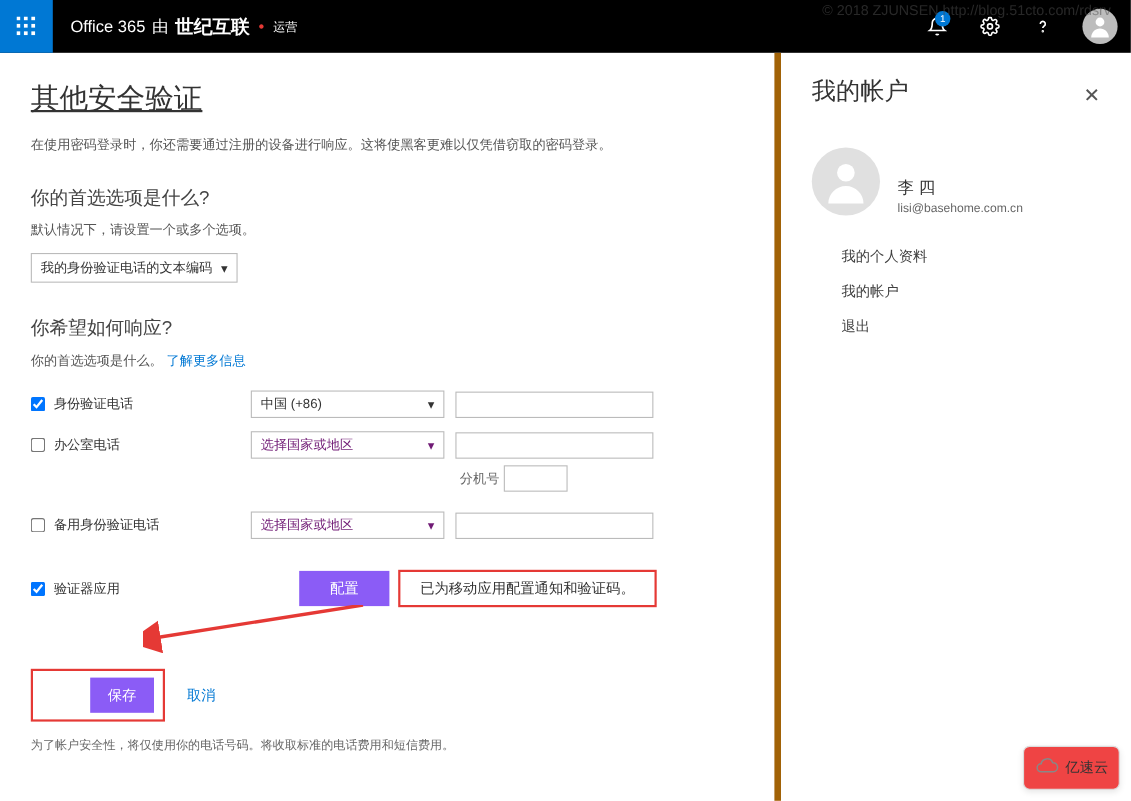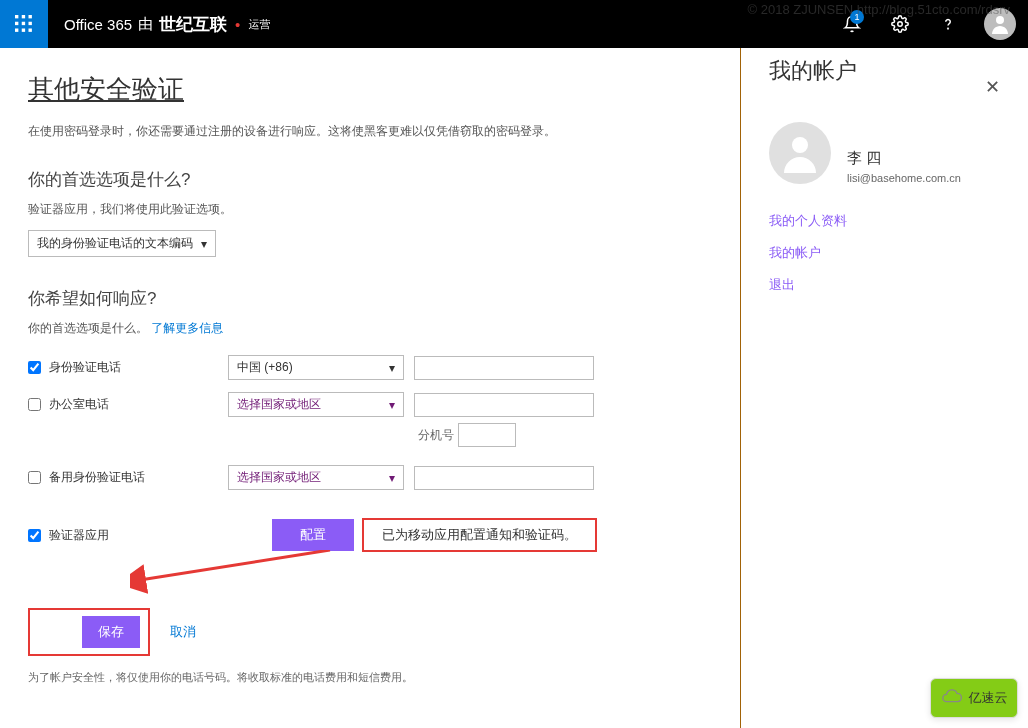--- a/index.html
+++ b/index.html
@@ -12,21 +12,21 @@
     .brand-bold { font-weight: bold; font-size: 17px; }
     .brand-op { font-size: 11px; margin-left: 2px; position: relative; }
     .brand-red-dot { color: #e53935; margin-left: 2px; }
     .header-right { margin-left: auto; display: flex; align-items: center; height: 48px; }
     .hicon { width: 48px; height: 48px; display: flex; align-items: center; justify-content: center; cursor: pointer; color: #fff; position: relative; }
     .badge { position: absolute; top: 10px; right: 12px; background: #0078d4; color: #fff; border-radius: 50%; width: 14px; height: 14px; font-size: 9px; display: flex; align-items: center; justify-content: center; }
     .avatar-circle { width: 32px; height: 32px; border-radius: 50%; background: #bdbdbd; display: flex; align-items: center; justify-content: center; margin: 0 12px; }
     .avatar-circle svg { width: 24px; height: 24px; fill: #fff; }
     .layout { display: flex; height: calc(100% - 48px); }
     .main { flex: 1; padding: 24px 28px 20px; overflow: auto; }
-    .sidebar { width: 288px; border-left: 1px solid #a16207; padding: 8px 28px; position: relative; }
+    .sidebar { width: 324px; border-left: 6px solid #a16207; padding: 20px 28px; position: relative; }
     h1.page-title { font-size: 26px; font-weight: 300; color: #333; margin-bottom: 16px; text-decoration: underline; }
     .subtitle { color: #555; font-size: 12px; margin-bottom: 28px; }
     h2.section { font-size: 17px; font-weight: 400; color: #444; margin-bottom: 10px; }
     .section-desc { font-size: 12px; color: #555; margin-bottom: 12px; }
     .select-box { border: 1px solid #bbb; padding: 4px 8px; font-size: 12px; width: 188px; display: flex; justify-content: space-between; align-items: center; background: #fff; cursor: pointer; margin-bottom: 30px; }
     .link { color: #0078d4; cursor: pointer; }
     .option-row { display: flex; align-items: center; padding: 6px 0; }
     .option-row .chk-col { width: 200px; display: flex; align-items: center; gap: 8px; }
     .option-row .chk-col label { font-size: 12px; color: #333; }
     .option-row input[type=checkbox] { width: 13px; height: 13px; cursor: pointer; }
@@ -46,22 +46,22 @@
     .footer-note { font-size: 11px; color: #666; margin-top: 14px; }
     .arrow { position: absolute; left: 130px; top: 550px; pointer-events: none; }
     .sidebar h2 { font-size: 22px; font-weight: 400; color: #333; }
     .sidebar .close { position: absolute; right: 28px; top: 28px; font-size: 18px; color: #555; cursor: pointer; }
     .user-block { display: flex; gap: 16px; margin-top: 36px; align-items: flex-end; }
     .user-avatar { width: 62px; height: 62px; border-radius: 50%; background: #e0e0e0; display: flex; align-items: center; justify-content: center; }
     .user-avatar svg { width: 48px; height: 48px; fill: #fff; }
     .user-name { font-size: 15px; color: #333; margin-bottom: 4px; }
     .user-email { font-size: 11px; color: #666; }
     .links { margin-top: 28px; }
-    .links a { display: block; color: #8b5cf6; font-size: 13px; margin-bottom: 14px; cursor: pointer; text-decoration: none; }
-    .logo-badge { position: absolute; bottom: 10px; right: 10px; width: 88px; height: 40px; border: 1px solid #ddd; border-radius: 6px; background: #84cc16; box-shadow: 0 2px 6px rgba(0,0,0,0.1); display: flex; align-items: center; justify-content: center; font-size: 13px; color: #333; gap: 6px; }
+    .links a { display: block; color: #404040; font-size: 13px; margin-bottom: 14px; cursor: pointer; text-decoration: none; margin-left: 27px; }
+    .logo-badge { position: absolute; bottom: 10px; right: 10px; width: 88px; height: 40px; border: 1px solid #ddd; border-radius: 6px; background: #ef4444; box-shadow: 0 2px 6px rgba(0,0,0,0.1); display: flex; align-items: center; justify-content: center; font-size: 13px; color: #333; gap: 6px; }
     .logo-badge svg { width: 22px; height: 22px; }
   </style>
 </head>
 <body>
 
 <div class="watermark">© 2018 ZJUNSEN http://blog.51cto.com/rdsrv</div>
 
 <div class="header">
   <div class="waffle">
     <svg viewBox="0 0 16 16" fill="#fff">
@@ -110,21 +110,21 @@
     </div>
   </div>
 </div>
 
 <div class="layout">
   <div class="main">
     <h1 class="page-title">其他安全验证</h1>
     <p class="subtitle">在使用密码登录时，你还需要通过注册的设备进行响应。这将使黑客更难以仅凭借窃取的密码登录。</p>
 
     <h2 class="section">你的首选选项是什么?</h2>
-    <p class="section-desc">验证器应用，我们将使用此验证选项。</p>
+    <p class="section-desc">默认情况下，请设置一个或多个选项。</p>
     <div class="select-box">
       <span>我的身份验证电话的文本编码</span>
       <span>▾</span>
     </div>
 
     <h2 class="section">你希望如何响应?</h2>
     <p class="section-desc">
       <span>你的首选选项是什么。</span>
       <span class="link">了解更多信息</span>
     </p>

